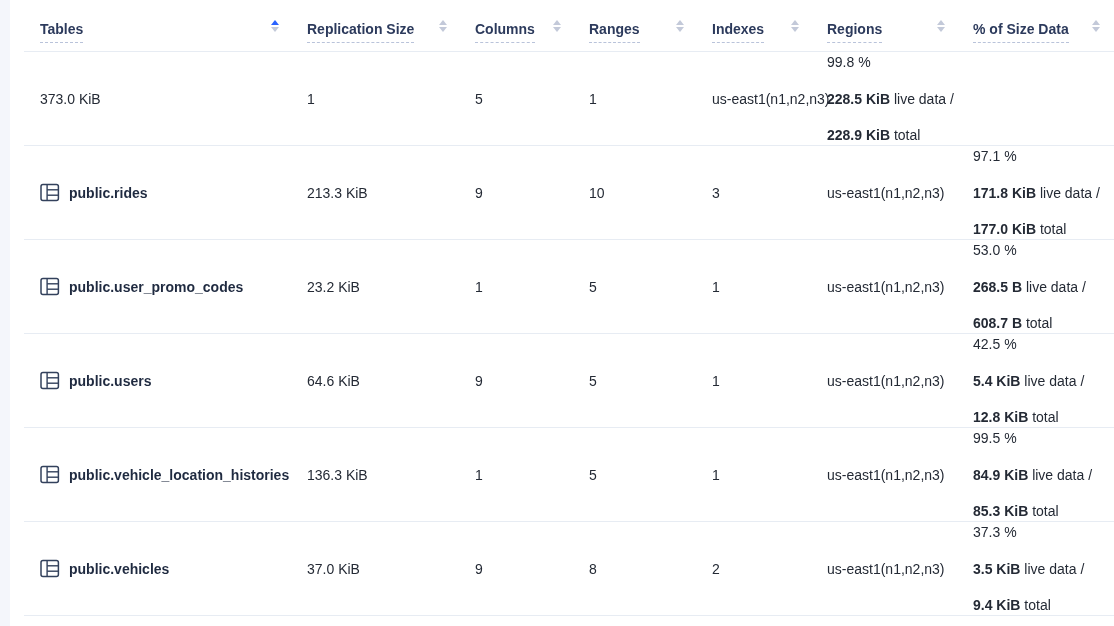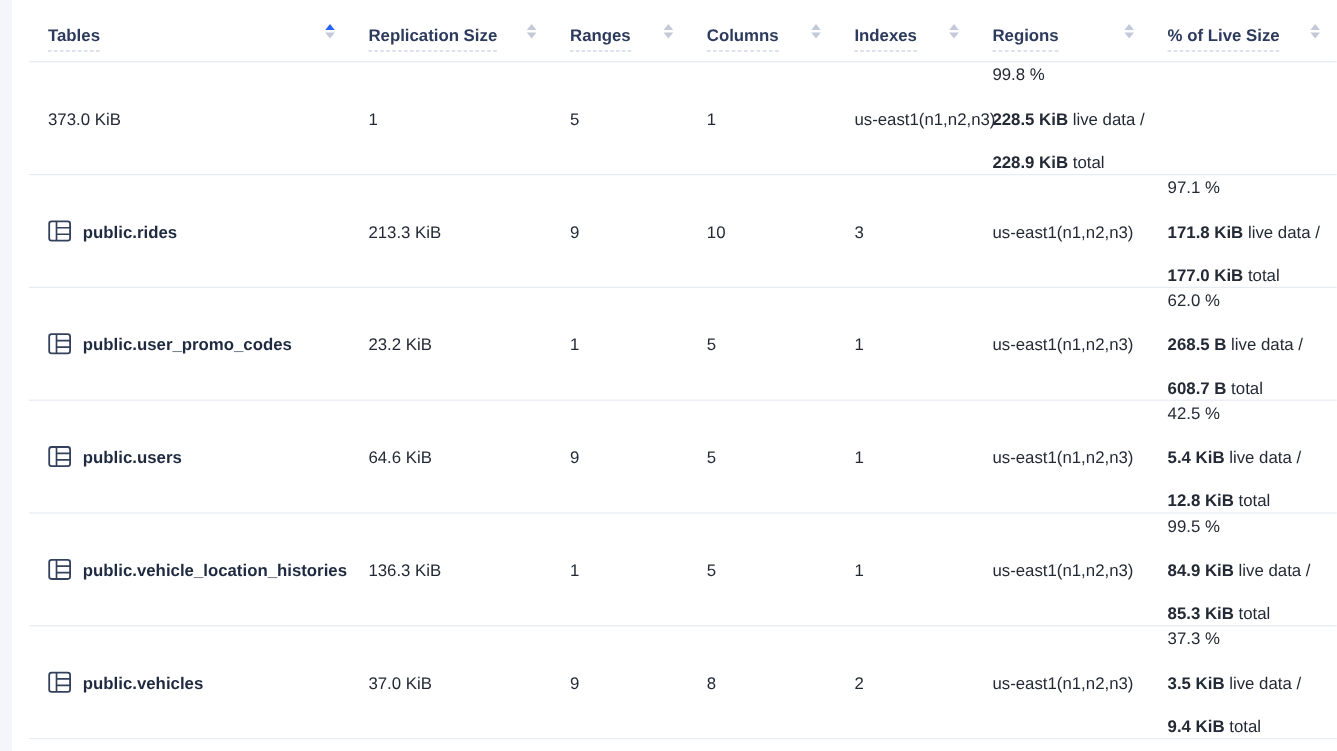--- a/index.html
+++ b/index.html
@@ -106,49 +106,49 @@
         </span>
     </div>
     <div class="th">
       <span class="th-label">Replication Size</span>
       <span class="sort">
           <i class="tri up"></i>
           <i class="tri down"></i>
         </span>
     </div>
     <div class="th">
+      <span class="th-label">Columns</span>
+      <span class="sort">
+          <i class="tri up"></i>
+          <i class="tri down"></i>
+        </span>
+    </div>
+    <div class="th">
       <span class="th-label">Ranges</span>
       <span class="sort">
           <i class="tri up"></i>
           <i class="tri down"></i>
         </span>
     </div>
     <div class="th">
-      <span class="th-label">Columns</span>
-      <span class="sort">
-          <i class="tri up"></i>
-          <i class="tri down"></i>
-        </span>
-    </div>
-    <div class="th">
       <span class="th-label">Indexes</span>
       <span class="sort">
           <i class="tri up"></i>
           <i class="tri down"></i>
         </span>
     </div>
     <div class="th">
       <span class="th-label">Regions</span>
       <span class="sort">
           <i class="tri up"></i>
           <i class="tri down"></i>
         </span>
     </div>
     <div class="th last">
-      <span class="th-label">% of Live Size</span>
+      <span class="th-label">% of Size Data</span>
       <span class="sort">
           <i class="tri up"></i>
           <i class="tri down"></i>
         </span>
     </div>
   </div>
 
   <div id="tbody">
     <div class="grid-row tr">
       <div class="td">373.0 KiB</div>
@@ -198,21 +198,21 @@
           </svg>
         </span>
         <span class="t-name">public.user_promo_codes</span>
       </div>
       <div class="td">23.2 KiB</div>
       <div class="td">1</div>
       <div class="td">5</div>
       <div class="td">1</div>
       <div class="td">us-east1(n1,n2,n3)</div>
       <div class="td live-cell">
-        <div>62.0 %</div>
+        <div>53.0 %</div>
         <div><span class="strong">268.5 B</span><span> live data /</span></div>
         <div><span class="strong">608.7 B</span><span> total</span></div>
       </div>
     </div>
 
     <div class="grid-row tr">
       <div class="td name-cell">
         <span class="t-icon">
           <svg width="20" height="19" viewBox="0 0 20 19" fill="none">
             <rect x="1" y="1.5" width="17.4" height="16" rx="2" stroke="#33415c" stroke-width="1.5"></rect>

